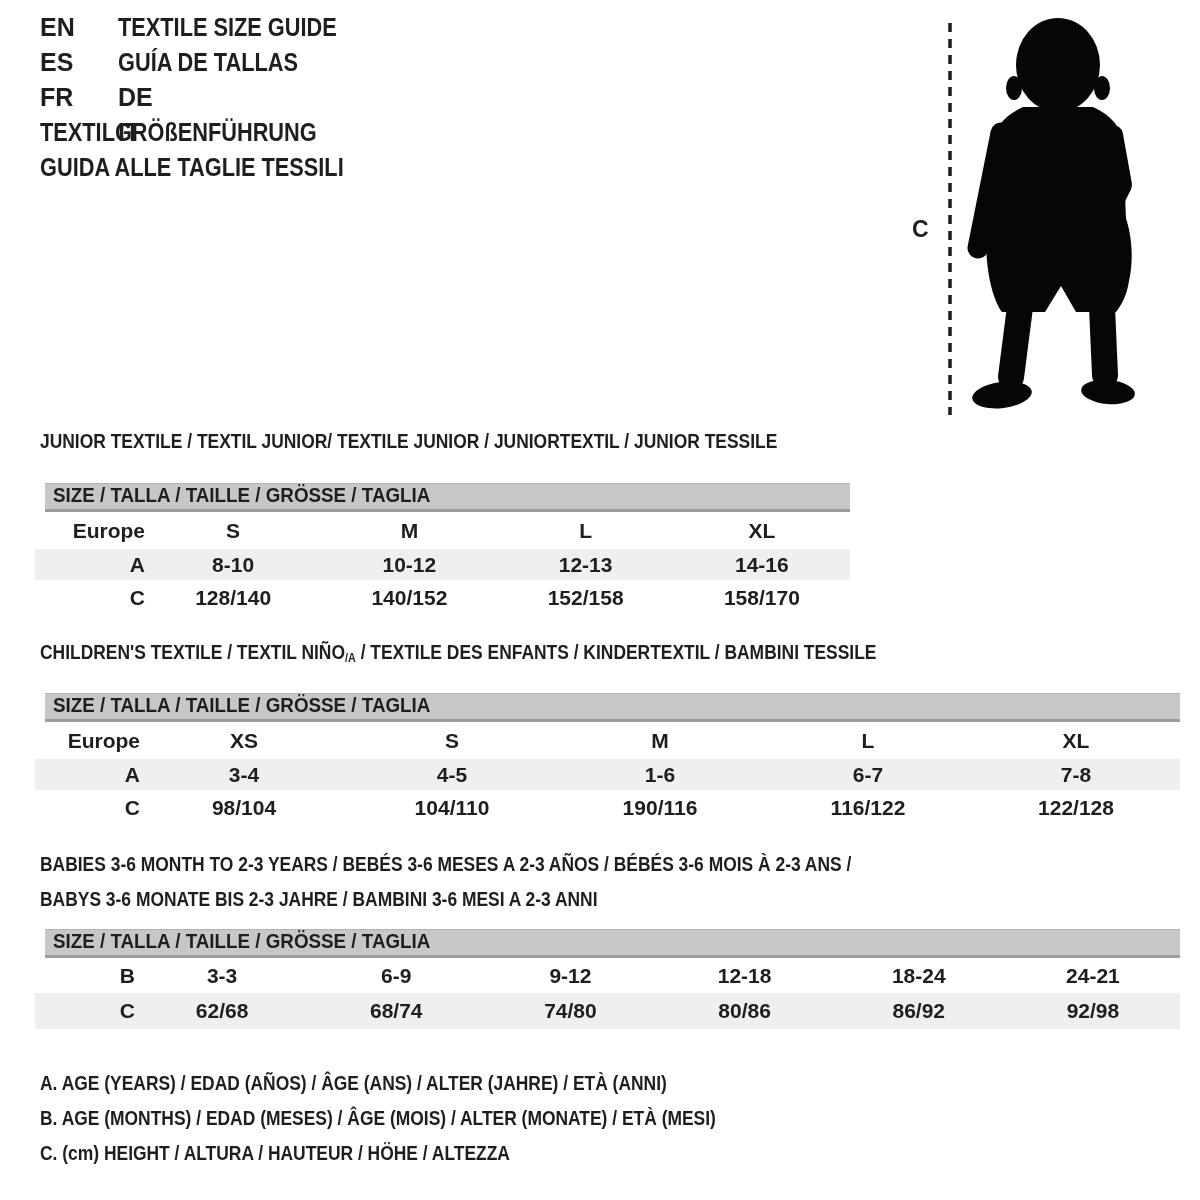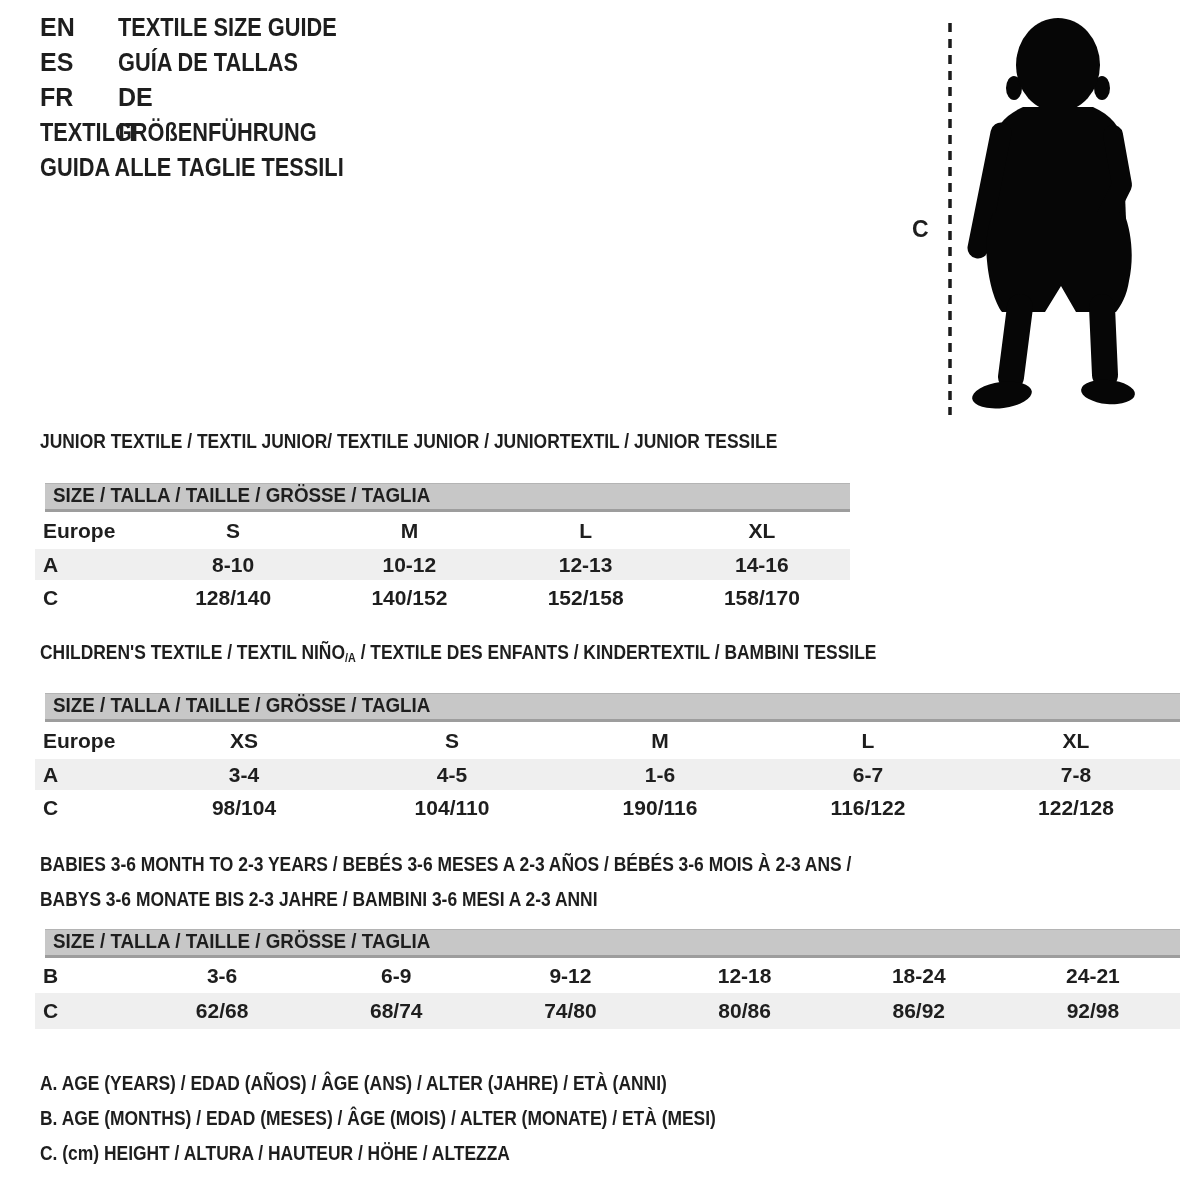--- a/index.html
+++ b/index.html
@@ -21,21 +21,21 @@
   .title-sub{font-size:13px;position:relative;top:3px;}
 
   
   .size-table{position:absolute;}
   .t-head{
     background:#c7c7c7;border-top:1px solid #b4b4b4;border-bottom:3px solid #9d9d9d;
     height:29px;box-sizing:border-box;display:flex;padding-left:8px;font-size:20px;margin-left:10px;
   }
   .t-row{display:flex;align-items:center;font-size:21px;}
   .t-row.shaded{background:#efefef;}
-  .t-label{padding-left:8px;box-sizing:border-box;flex:0 0 auto;}
+  .t-label{padding-left:8px;box-sizing:border-box;flex:0 0 auto;text-align:right;}
   .t-cell{flex:1 1 0;text-align:center;}
   .h37{height:37px}.h36{height:36px}.h35{height:35px}.h31{height:31px}
   #t1 .t-label{width:110px;}
   #t2 .t-label{width:105px;}
   #t3 .t-label{width:100px;}
 
   
   .legend-line{font-size:21px;line-height:35px;}
 
   
@@ -142,21 +142,21 @@
 <div class="abs sec-title" style="left:40px;top:846px;">
   <div><span class="cond">BABIES 3-6 MONTH TO 2-3 YEARS / BEBÉS 3-6 MESES A 2-3 AÑOS / BÉBÉS 3-6 MOIS À 2-3 ANS /</span></div>
   <div><span class="cond">BABYS 3-6 MONATE BIS 2-3 JAHRE / BAMBINI 3-6 MESI A 2-3 ANNI</span></div>
 </div>
 <div id="t3" class="size-table" style="left:35px;top:929px;width:1145px;">
   <div class="t-head">
     <span class="cond2">SIZE / TALLA / TAILLE / GRÖSSE / TAGLIA</span>
   </div>
   <div class="t-row h35">
     <div class="t-label">B</div>
-    <div class="t-cell">3-6</div>
+    <div class="t-cell">3-3</div>
     <div class="t-cell">6-9</div>
     <div class="t-cell">9-12</div>
     <div class="t-cell">12-18</div>
     <div class="t-cell">18-24</div>
     <div class="t-cell">24-21</div>
   </div>
   <div class="t-row h36 shaded">
     <div class="t-label">C</div>
     <div class="t-cell">62/68</div>
     <div class="t-cell">68/74</div>

